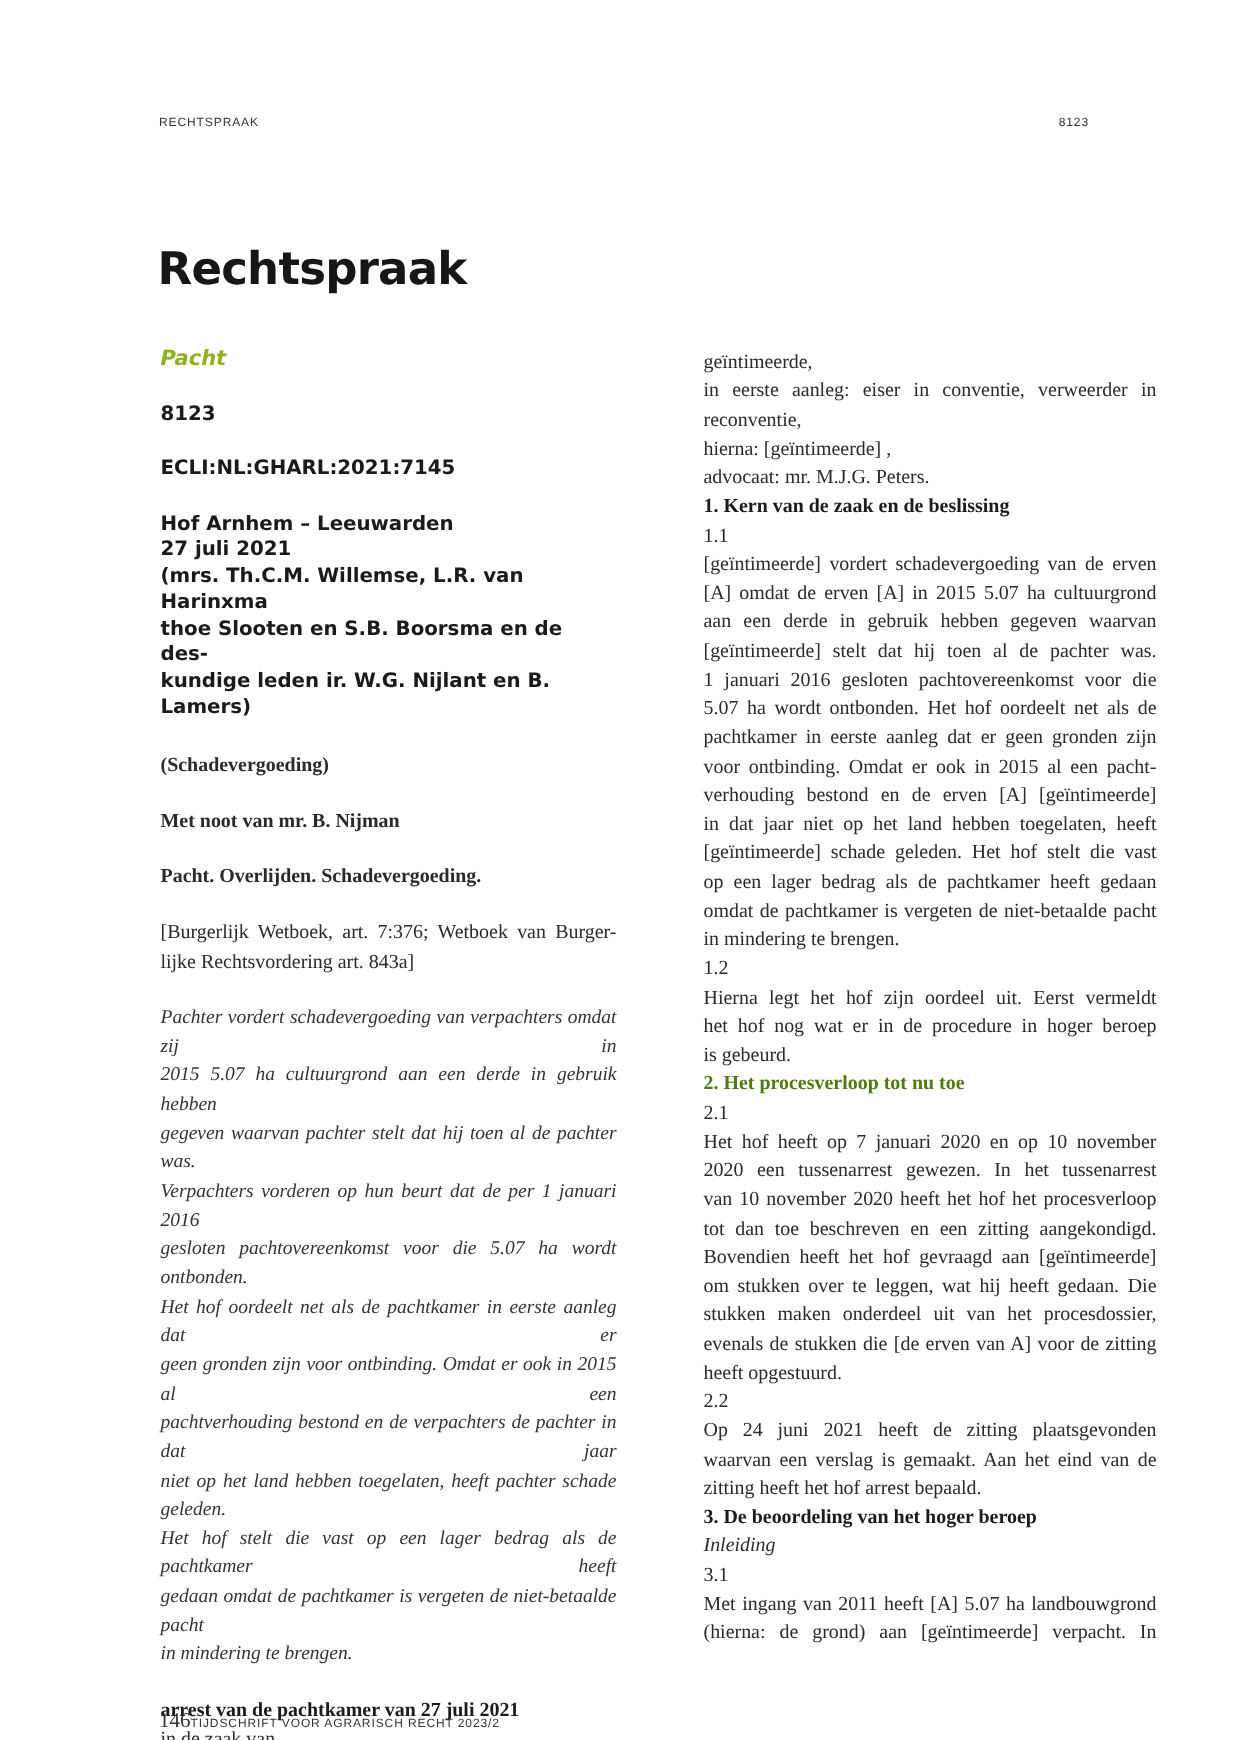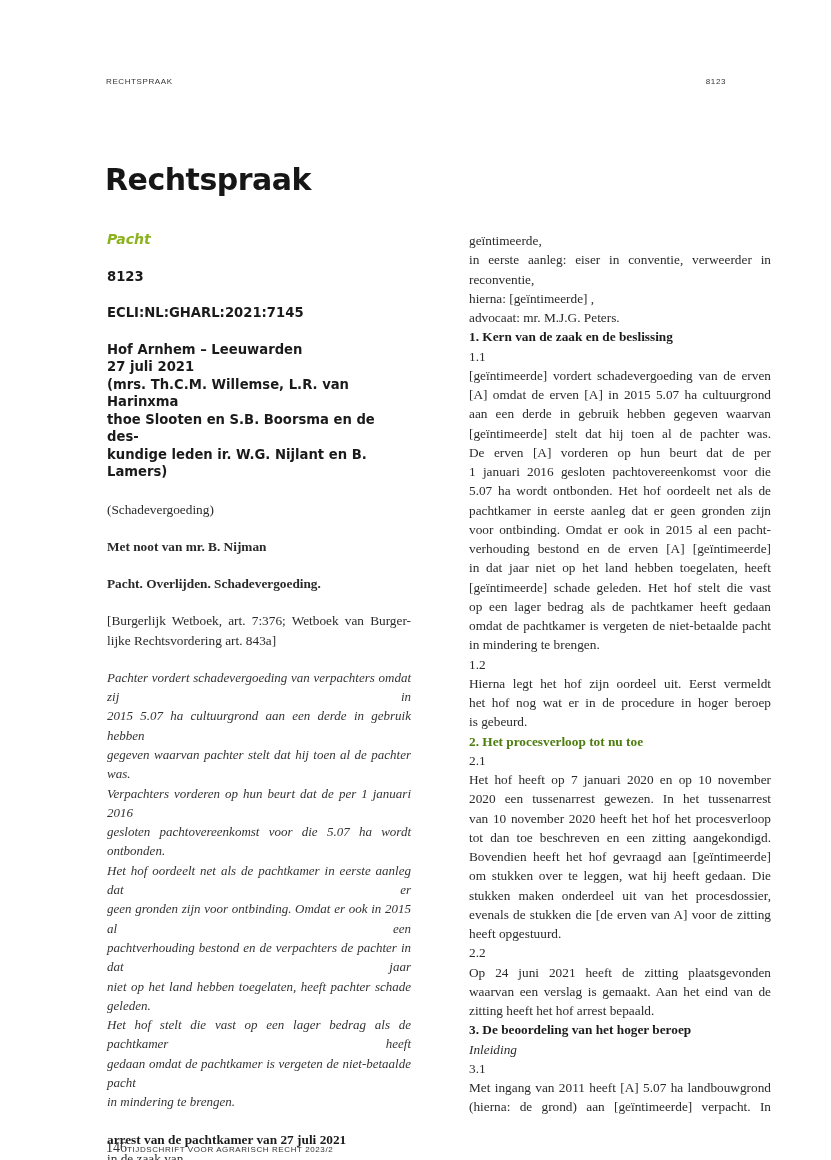--- a/index.html
+++ b/index.html
@@ -63,21 +63,21 @@
   <div class="sans-h">ECLI:NL:GHARL:2021:7145</div>
   <div class="gap"></div>
   <div class="sans-h">
     <span class="line">Hof Arnhem – Leeuwarden</span>
     <span class="line">27 juli 2021</span>
     <span class="line">(mrs. Th.C.M. Willemse, L.R. van Harinxma</span>
     <span class="line">thoe Slooten en S.B. Boorsma en de des-</span>
     <span class="line">kundige leden ir. W.G. Nijlant en B. Lamers)</span>
   </div>
   <div class="gap"></div>
-  <div class="serif" style="font-weight:normal;">(Schadevergoeding)</div>
+  <div class="serif" style="font-weight:bold;">(Schadevergoeding)</div>
   <div class="gap-s"></div>
   <div class="serif" style="font-weight:bold;">Met noot van mr. B. Nijman</div>
   <div class="gap-s"></div>
   <div class="serif" style="font-weight:bold;">Pacht. Overlijden. Schadevergoeding.</div>
   <div class="gap-s"></div>
   <div class="serif">
     <span class="line j">[Burgerlijk Wetboek, art. 7:376; Wetboek van Burger-</span>
     <span class="line">lijke Rechtsvordering art. 843a]</span>
   </div>
   <div class="gap-s"></div>
@@ -108,21 +108,20 @@
     <span class="line j">in eerste aanleg: eiser in conventie, verweerder in</span>
     <span class="line">reconventie,</span>
     <span class="line">hierna: [geïntimeerde] ,</span>
     <span class="line">advocaat: mr. M.J.G. Peters.</span>
     <span class="line" style="font-weight: bold; color: rgb(27, 27, 27);">1. Kern van de zaak en de beslissing</span>
     <span class="line">1.1</span>
     <span class="line j">[geïntimeerde] vordert schadevergoeding van de erven</span>
     <span class="line j">[A] omdat de erven [A] in 2015 5.07 ha cultuurgrond</span>
     <span class="line j">aan een derde in gebruik hebben gegeven waarvan</span>
     <span class="line j">[geïntimeerde] stelt dat hij toen al de pachter was.</span>
-    <span class="line j">De erven [A] vorderen op hun beurt dat de per</span>
     <span class="line j">1 januari 2016 gesloten pachtovereenkomst voor die</span>
     <span class="line j">5.07 ha wordt ontbonden. Het hof oordeelt net als de</span>
     <span class="line j">pachtkamer in eerste aanleg dat er geen gronden zijn</span>
     <span class="line j">voor ontbinding. Omdat er ook in 2015 al een pacht-</span>
     <span class="line j">verhouding bestond en de erven [A] [geïntimeerde]</span>
     <span class="line j">in dat jaar niet op het land hebben toegelaten, heeft</span>
     <span class="line j">[geïntimeerde] schade geleden. Het hof stelt die vast</span>
     <span class="line j">op een lager bedrag als de pachtkamer heeft gedaan</span>
     <span class="line j">omdat de pachtkamer is vergeten de niet-betaalde pacht</span>
     <span class="line">in mindering te brengen.</span>

